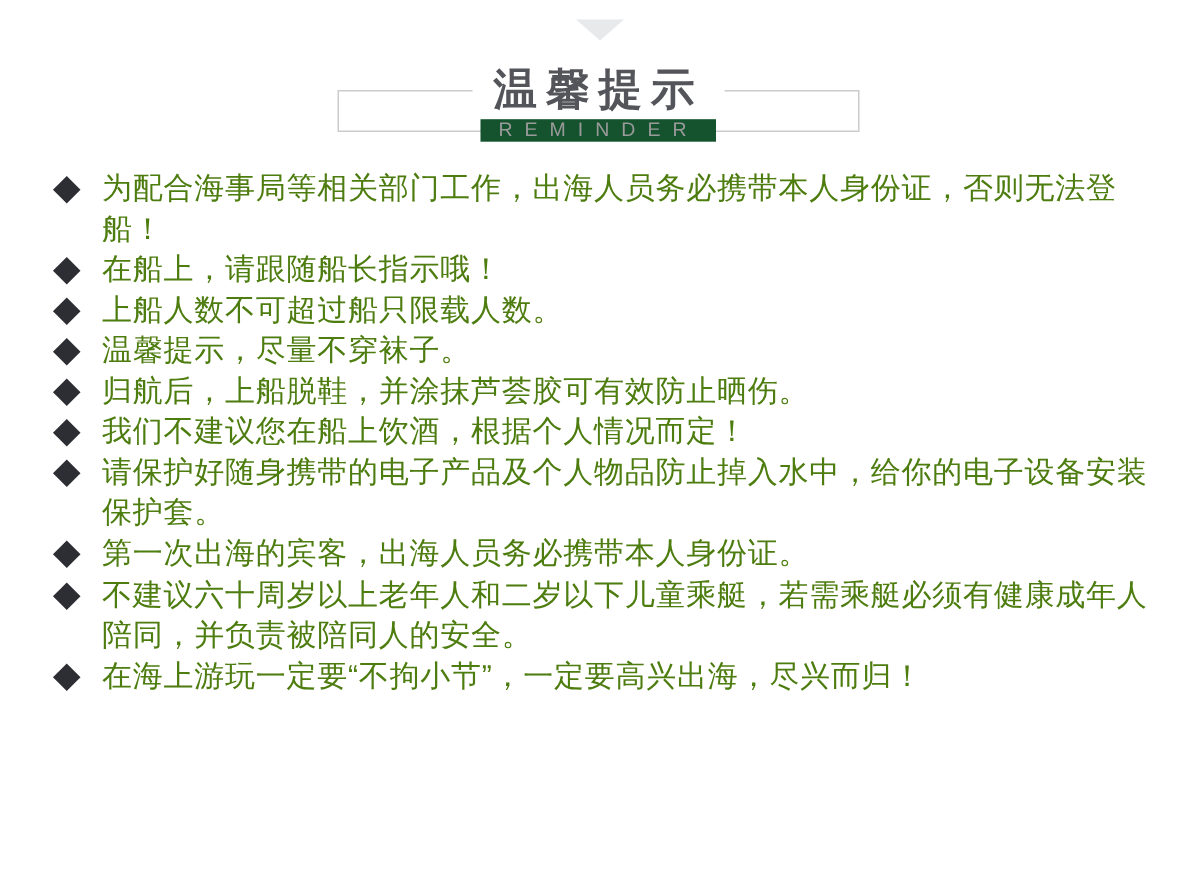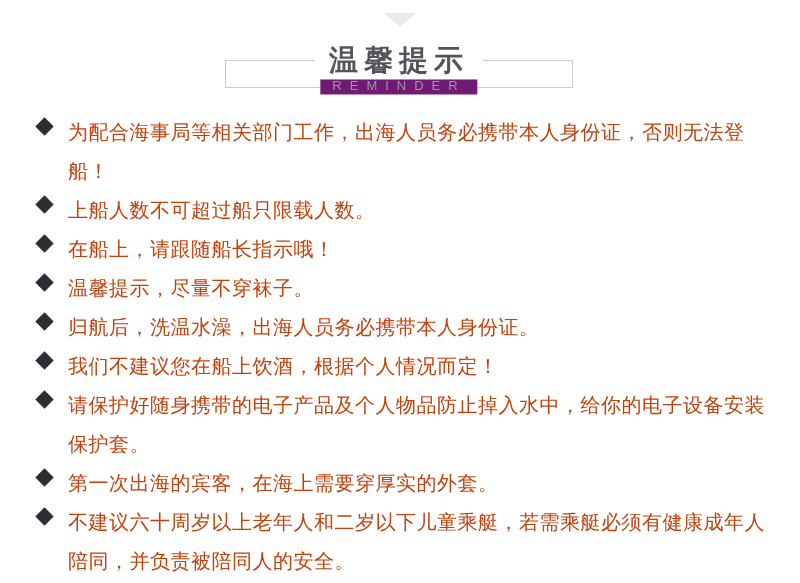--- a/index.html
+++ b/index.html
@@ -40,41 +40,41 @@
     font-weight: bold;
     letter-spacing: 6px;
     color: #54555a;
     white-space: nowrap;
     line-height: 1.1;
   }
   .header-subtitle {
     position: absolute;
     bottom: 0; left: 50%;
     transform: translate(-50%, 50%);
-    background: #701a75;
+    background: #14532d;
     padding: 0 12px;
     font-size: 13px;
     letter-spacing: 8px;
     color: #9a9a9a;
     white-space: nowrap;
     line-height: 1.15;
   }
   
   .notice-list {
     position: absolute;
     top: 113px; left: 35px;
     width: 740px;
     list-style: none;
   }
   .notice-item {
     display: flex;
     align-items: flex-start;
     font-size: 20px;
-    line-height: 39px;
-    color: #c2410c;
+    line-height: 27px;
+    color: #4d7c0f;
   }
   .bullet-cell {
     flex: 0 0 33px;
     position: relative;
     height: 27.1px;
   }
   .diamond {
     position: absolute;
     top: 7px; left: 3px;
     width: 13px; height: 13px;
@@ -103,59 +103,65 @@
     <li class="notice-item">
       <span class="bullet-cell">
           <span class="diamond"></span>
         </span>
       <span class="notice-text">为配合海事局等相关部门工作，出海人员务必携带本人身份证，否则无法登船！</span>
     </li>
     <li class="notice-item">
       <span class="bullet-cell">
           <span class="diamond"></span>
         </span>
-      <span class="notice-text">上船人数不可超过船只限载人数。</span>
+      <span class="notice-text">在船上，请跟随船长指示哦！</span>
     </li>
     <li class="notice-item">
       <span class="bullet-cell">
           <span class="diamond"></span>
         </span>
-      <span class="notice-text">在船上，请跟随船长指示哦！</span>
+      <span class="notice-text">上船人数不可超过船只限载人数。</span>
     </li>
     <li class="notice-item">
       <span class="bullet-cell">
           <span class="diamond"></span>
         </span>
       <span class="notice-text">温馨提示，尽量不穿袜子。</span>
     </li>
     <li class="notice-item">
       <span class="bullet-cell">
           <span class="diamond"></span>
         </span>
-      <span class="notice-text">归航后，洗温水澡，出海人员务必携带本人身份证。</span>
+      <span class="notice-text">归航后，上船脱鞋，并涂抹芦荟胶可有效防止晒伤。</span>
     </li>
     <li class="notice-item">
       <span class="bullet-cell">
           <span class="diamond"></span>
         </span>
       <span class="notice-text">我们不建议您在船上饮酒，根据个人情况而定！</span>
     </li>
     <li class="notice-item">
       <span class="bullet-cell">
           <span class="diamond"></span>
         </span>
       <span class="notice-text">请保护好随身携带的电子产品及个人物品防止掉入水中，给你的电子设备安装保护套。</span>
     </li>
     <li class="notice-item">
       <span class="bullet-cell">
           <span class="diamond"></span>
         </span>
-      <span class="notice-text">第一次出海的宾客，在海上需要穿厚实的外套。</span>
+      <span class="notice-text">第一次出海的宾客，出海人员务必携带本人身份证。</span>
     </li>
     <li class="notice-item">
       <span class="bullet-cell">
           <span class="diamond"></span>
         </span>
       <span class="notice-text">不建议六十周岁以上老年人和二岁以下儿童乘艇，若需乘艇必须有健康成年人陪同，并负责被陪同人的安全。</span>
     </li>
+    <li class="notice-item">
+      <span class="bullet-cell">
+          <span class="diamond"></span>
+        </span>
+      <span class="notice-text">在海上游玩一定要“不拘小节”，一定要高兴出海，尽兴而归！</span>
+    </li>
   </ul>
 
 </div>
 
 </body></html>

